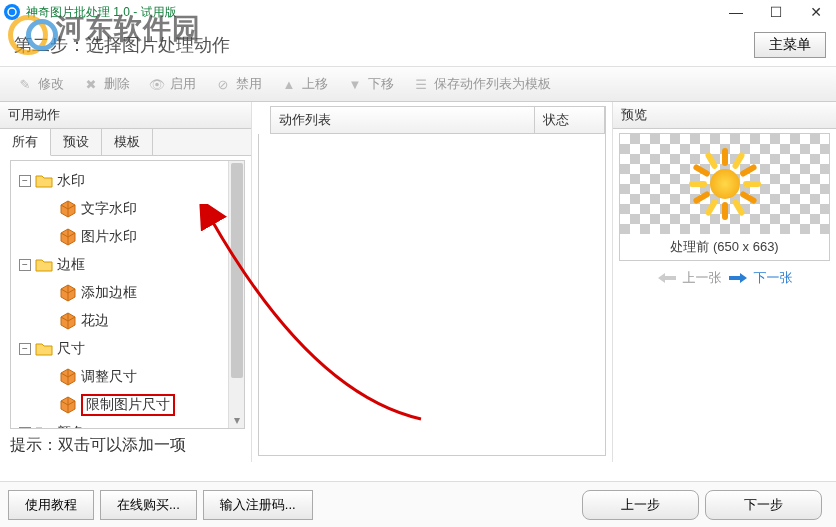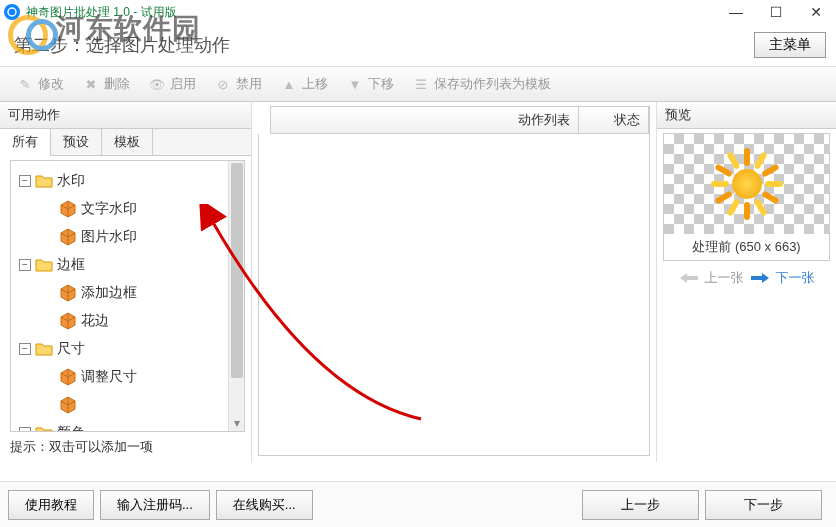--- a/index.html
+++ b/index.html
@@ -32,43 +32,43 @@
 .tree-row { display:flex; align-items:center; height:28px; font-size:14px; color:#333; white-space:nowrap; }
 .toggle { width:12px; height:12px; border:1px solid #888; margin-right:4px; display:flex; align-items:center; justify-content:center; font-size:10px; line-height:1; color:#555; }
 .fold { width:18px; height:16px; margin-right:4px; }
 .fold svg { width:18px; height:16px; }
 .cube { width:18px; height:18px; margin-right:4px; }
 .cube svg { width:18px; height:18px; }
 .sel { border:2px solid #d40000; padding:0 3px; }
 .scrollbar { position:absolute; right:0; top:0; width:16px; height:100%; background:#f0f0f0; border-left:1px solid #ddd; }
 .scroll-thumb { position:absolute; left:2px; top:2px; width:12px; height:215px; background:#c8c8c8; border-radius:2px; }
 .scroll-down { position:absolute; bottom:0; left:0; width:16px; height:16px; display:flex; align-items:center; justify-content:center; color:#888; }
-.hint { padding:4px 10px 6px; font-size:13px; color:#333; }
+.hint { padding:4px 10px 6px; font-size:16px; color:#333; }
 .mid { flex:1; display:flex; flex-direction:column; }
-.list-head { display:flex; border:1px solid #ccc; margin:4px 6px 0 18px; background:linear-gradient(#fff,#f0f0f0);text-align:right; }
+.list-head { display:flex; border:1px solid #ccc; margin:4px 6px 0 18px; background:linear-gradient(#fff,#f0f0f0); }
 .list-head span { padding:4px 8px; font-size:13px; color:#333; border-right:1px solid #ccc; }
 .list-body { flex:1; border:1px solid #ccc; border-top:none; margin:0 6px 6px 6px; position:relative; }
 .arrow { position:absolute; left:-68px; top:70px; width:260px; height:220px; pointer-events:none; }
-.right { width:180px; border-left:1px solid #e0e0e0; display:flex; flex-direction:column; }
+.right { width:224px; border-left:1px solid #e0e0e0; display:flex; flex-direction:column; }
 .preview-box { border:1px solid #ccc; margin:4px 6px; }
 .checker { height:100px; background-image:
   linear-gradient(45deg,#ccc 25%,transparent 25%),linear-gradient(-45deg,#ccc 25%,transparent 25%),
   linear-gradient(45deg,transparent 75%,#ccc 75%),linear-gradient(-45deg,transparent 75%,#ccc 75%);
   background-size:20px 20px; background-position:0 0,0 10px,10px -10px,-10px 0; display:flex; align-items:center; justify-content:center; }
 .sun { width:72px; height:72px; position:relative; }
 .sun .core { position:absolute; width:30px; height:30px; border-radius:50%; background:radial-gradient(circle,#ffd84a,#f5a20a); left:21px; top:21px; }
 .sun .ray { position:absolute; width:6px; height:18px; border-radius:3px; left:33px; top:0; transform-origin:3px 36px; }
 .prev-label { text-align:center; padding:4px; font-size:13px; color:#404040; }
 .pager { display:flex; align-items:center; justify-content:center; gap:6px; padding:4px; font-size:13px; color:#999; }
 .pager .next { color:#2a7fd4; }
 .pager .arrow-ico { width:20px; height:12px; }
 .footer { position:absolute; bottom:0; left:0; right:0; height:46px; display:flex; align-items:center; padding:6px 8px; border-top:1px solid #ddd; background:#fafafa;margin-top:36px; }
 .fbtn { padding:5px 16px; border:1px solid #aaa; background:linear-gradient(#fff,#e8e8e8); font-size:13px; margin-right:6px; }
 .fspacer { flex:1; }
-.fbtn.wide { padding:5px 38px; }
+.fbtn.wide { padding:5px 38px;border-radius:8px; }
 </style>
 </head>
 <body>
 
 <div class="titlebar">
   <span class="app-icon">
     <svg viewBox="0 0 10 10">
         <circle cx="5" cy="5" r="4" fill="none" stroke="#fff" stroke-width="1.5"></circle>
       </svg>
   </span>
@@ -185,20 +185,21 @@
                 <path d="M9 1l7 4v8l-7 4-7-4V5z" fill="#f0933a" stroke="#c56a10"></path>
                 <path d="M9 1v16M2 5l7 4 7-4" stroke="#c56a10" fill="none"></path>
               </svg></span>
             <span>调整尺寸</span>
           </div>
         <div class="tree-row" style="padding-left:44px">
             <span class="cube"><svg viewBox="0 0 18 18">
                 <path d="M9 1l7 4v8l-7 4-7-4V5z" fill="#f0933a" stroke="#c56a10"></path>
                 <path d="M9 1v16M2 5l7 4 7-4" stroke="#c56a10" fill="none"></path>
               </svg></span>
+            <span class="sel">限制图片尺寸</span>
           </div>
         <div class="tree-row" style="padding-left:4px">
             <span class="toggle">−</span>
             <span class="fold"><svg viewBox="0 0 18 16">
                 <path d="M1 3h6l2 2h8v9H1z" fill="#ffd86b" stroke="#d49a00"></path>
               </svg></span>
             <span>颜色</span>
           </div>
 
       </div>
@@ -257,18 +258,18 @@
       <svg class="arrow-ico" viewBox="0 0 20 12">
           <path d="M12 1l7 5-7 5V8H1V4h11z" fill="#2a7fd4"></path>
         </svg>
       <span class="next">下一张</span>
     </div>
   </div>
 </div>
 
 <div class="footer">
   <button class="fbtn">使用教程</button>
+  <button class="fbtn">在线购买...</button>
   <button class="fbtn">输入注册码...</button>
-  <button class="fbtn">在线购买...</button>
   <div class="fspacer"></div>
   <button class="fbtn wide">上一步</button>
   <button class="fbtn wide">下一步</button>
 </div>
 
 </body></html>

